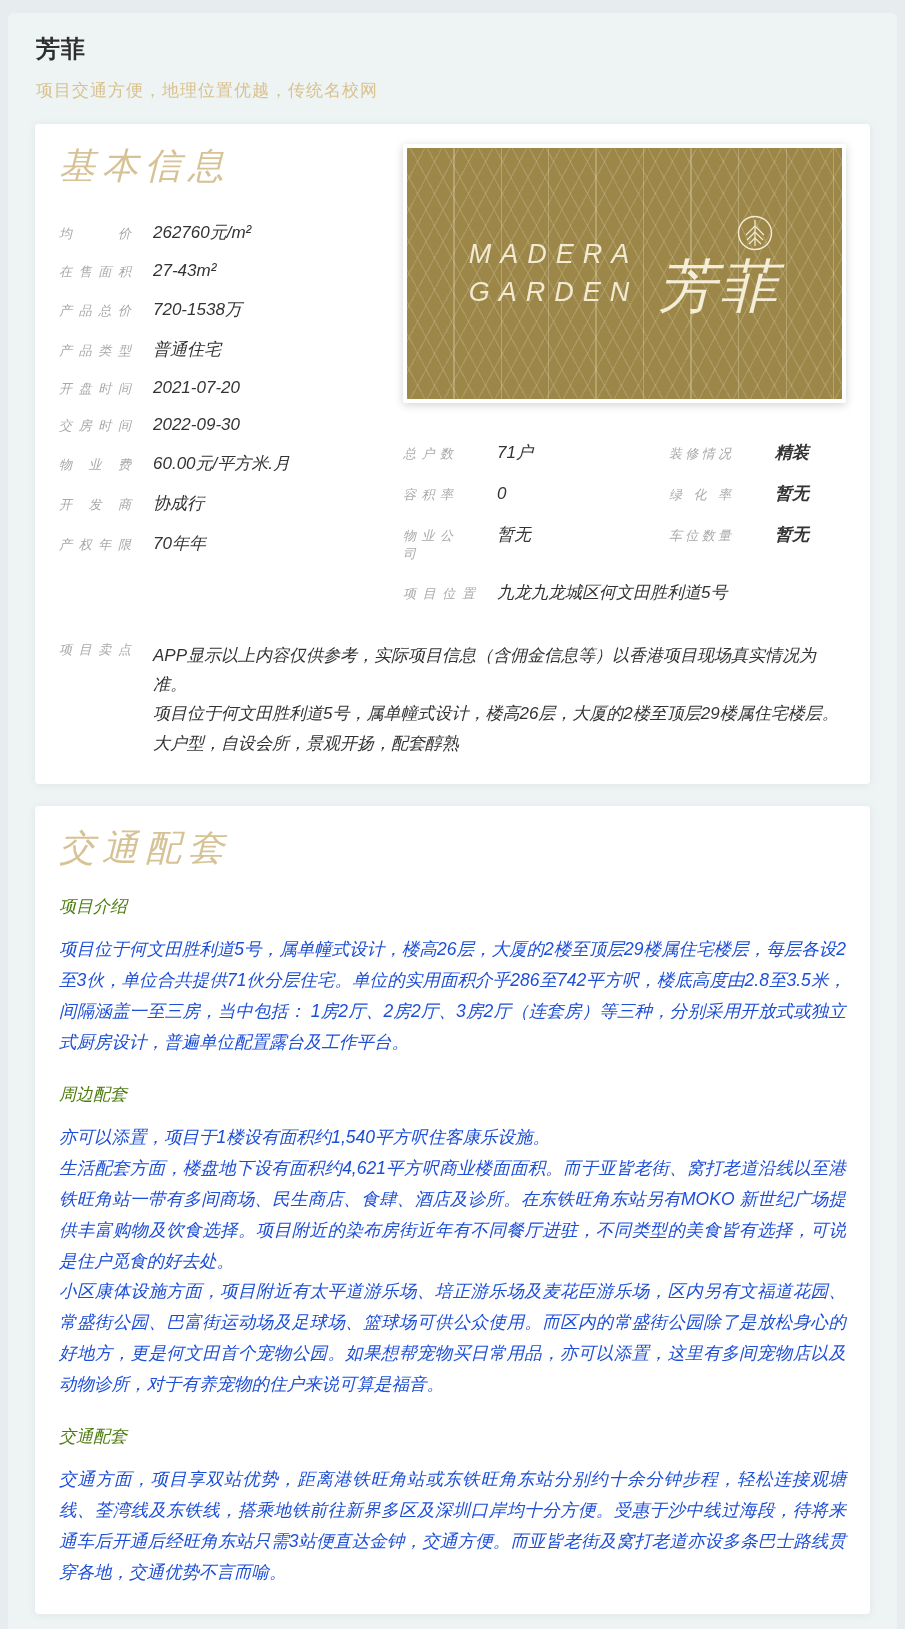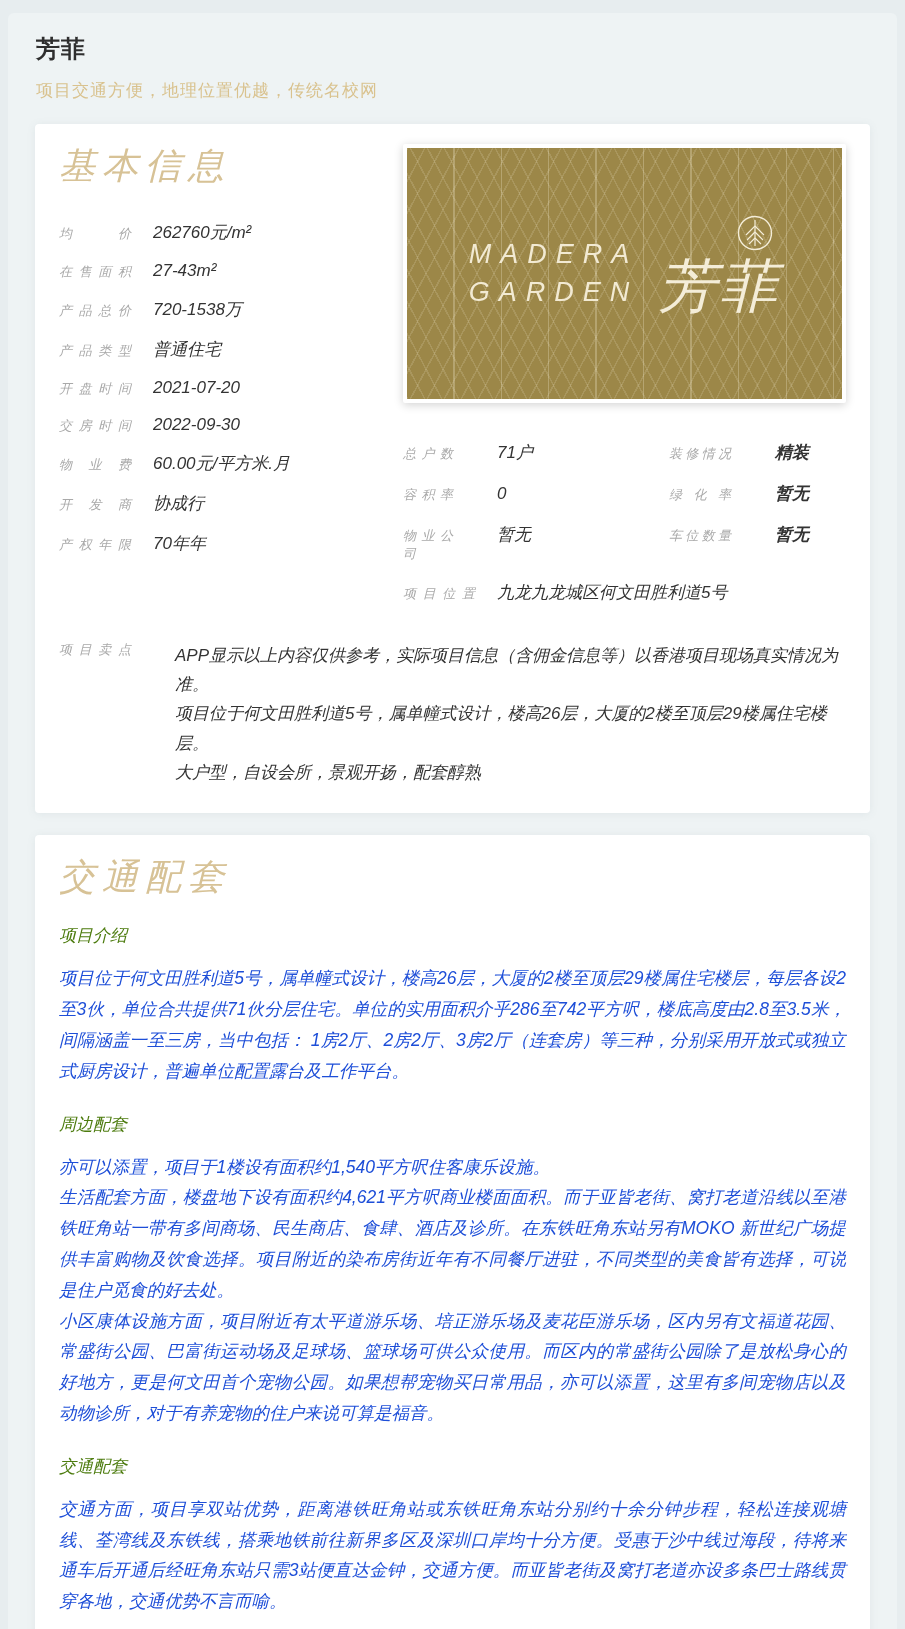--- a/index.html
+++ b/index.html
@@ -171,21 +171,21 @@
         <div class="field-row loc-row">
           <span class="flabel">项目位置</span>
           <span class="fvalue">九龙九龙城区何文田胜利道5号</span>
         </div>
       </div>
     </div>
 
     <div class="sell-row">
       <span class="flabel">项目卖点</span>
       <span class="flabel" style="flex:0 0 0; margin:0;"></span>
-      <div class="sell-lines" style="margin-left:22px;">
+      <div class="sell-lines" style="">
         <div>APP显示以上内容仅供参考，实际项目信息（含佣金信息等）以香港项目现场真实情况为准。</div>
         <div>项目位于何文田胜利道5号，属单幢式设计，楼高26层，大厦的2楼至顶层29楼属住宅楼层。</div>
         <div>大户型，自设会所，景观开扬，配套醇熟</div>
       </div>
     </div>
   </div>
 
   <div class="card">
     <div class="card-heading am-heading">交通配套</div>
 

